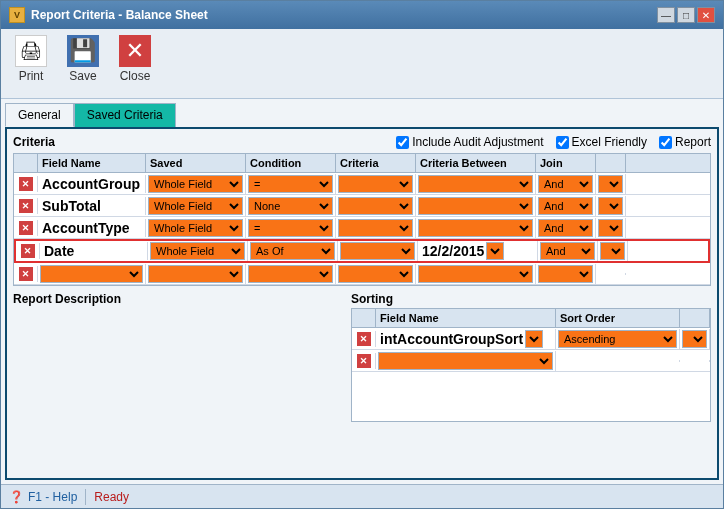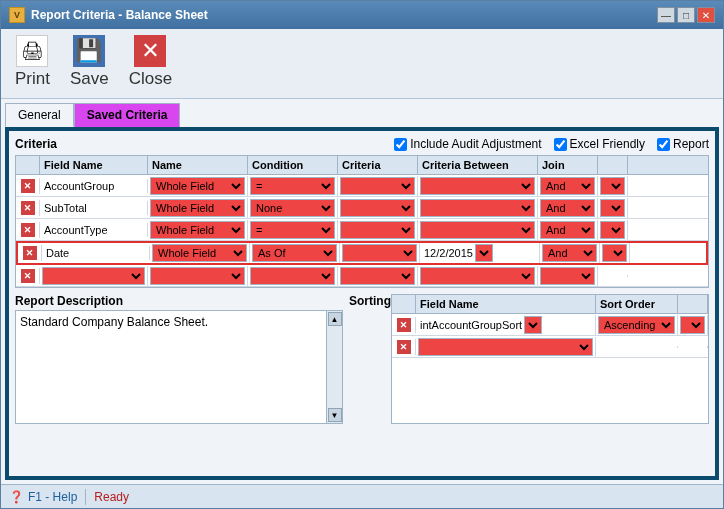--- a/index.html
+++ b/index.html
@@ -11,32 +11,32 @@
     .title-bar-left { display: flex; align-items: center; gap: 6px; }
     .title-icon { width: 16px; height: 16px; background: #e8b040; border: 1px solid #c09020; display: flex; align-items: center; justify-content: center; font-size: 9px; font-weight: bold; color: #604000; }
     .title-text { font-size: 12px; font-weight: bold; }
     .title-buttons { display: flex; gap: 2px; }
     .title-btn { width: 18px; height: 16px; background: #d0d8e0; border: 1px solid #8090a0; display: flex; align-items: center; justify-content: center; font-size: 10px; cursor: pointer; color: #333; }
     .title-btn.close { background: #e05040; color: white; }
     
     .toolbar { background: #e8eef4; border-bottom: 1px solid #b0c4d8; padding: 4px 8px; display: flex; gap: 8px; align-items: flex-start; height: 70px; }
     .tool-btn { display: flex; flex-direction: column; align-items: center; gap: 2px; cursor: pointer; padding: 2px 6px; min-width: 40px; }
     .tool-icon { width: 32px; height: 32px; display: flex; align-items: center; justify-content: center; font-size: 20px; }
-    .tool-label { font-size: 17px; color: #333; }
+    .tool-label { font-size: 12px; color: #333; }
     .tool-icon.print-icon { background: #fff; border: 1px solid #ccc; font-size: 18px; }
     .tool-icon.save-icon { background: #4070b0; font-size: 18px; }
     .tool-icon.close-icon { background: #d04040; font-size: 18px; }
     
     .content { flex: 1; padding: 4px; display: flex; flex-direction: column; gap: 0; }
     
     .tabs { display: flex; gap: 0; margin-bottom: 0; text-align: center; }
-    .tab { padding: 4px 12px; background: #d946ef; border: 1px solid #a0b4c8; border-bottom: none; cursor: pointer; font-size: 12px; font-weight: bold; }
+    .tab { padding: 4px 12px; background: #14b8a6; border: 1px solid #a0b4c8; border-bottom: none; cursor: pointer; font-size: 12px; }
     .tab.active { background: #f0f4f8; border-bottom: 1px solid #f0f4f8; font-weight: normal; z-index: 1; }
     
-    .tab-content { background: #f0f4f8; border: 4px solid #0c4a6e; padding: 6px; flex: 1; display: flex; flex-direction: column; gap: 6px; }
+    .tab-content { background: #f0f4f8; border: 2px solid #0c4a6e; padding: 6px; flex: 1; display: flex; flex-direction: column; gap: 6px; }
     
     .criteria-section { display: flex; flex-direction: column; }
     .criteria-header { display: flex; align-items: center; justify-content: space-between; margin-bottom: 4px; }
     .criteria-header-left { font-weight: bold; font-size: 12px; }
     .criteria-header-right { display: flex; align-items: center; gap: 12px; }
     .checkbox-item { display: flex; align-items: center; gap: 3px; }
     .checkbox-item input[type=checkbox] { width: 13px; height: 13px; }
     
     .criteria-table { border: 1px solid #a0b4c8; background: white; }
     .criteria-table-header { display: flex; background: #d8e4f0; border-bottom: 1px solid #a0b4c8; }
@@ -48,47 +48,47 @@
     
     .col-x { width: 24px; justify-content: center; }
     .col-field { width: 108px; }
     .col-match { width: 100px; }
     .col-condition { width: 90px; }
     .col-criteria { width: 80px; }
     .col-between { width: 120px; }
     .col-join { width: 60px; }
     .col-join2 { width: 30px; }
     
-    select.tiny { font-size: 11px; width: 100%; border: 1px solid #a0b4c8; height: 18px; padding: 0 1px; background: #ef4444; }
+    select.tiny { font-size: 11px; width: 100%; border: 1px solid #a0b4c8; height: 18px; padding: 0 1px; background: #f97316; }
     
     .x-btn { width: 14px; height: 14px; background: #d04040; color: white; border: none; display: flex; align-items: center; justify-content: center; font-size: 9px; cursor: pointer; font-weight: bold; }
     
     .lower-section { display: flex; gap: 6px; height: 130px; }
     
     .report-desc { flex: 1; display: flex; flex-direction: column; }
     .report-desc-label { font-weight: bold; margin-bottom: 2px; }
     .report-desc-box { flex: 1; border: 1px solid #a0b4c8; background: white; padding: 4px; position: relative; }
     .report-desc-scroll { position: absolute; right: 0; top: 0; bottom: 0; width: 16px; background: #e0e8f0; border-left: 1px solid #a0b4c8; display: flex; flex-direction: column; align-items: center; justify-content: space-between; padding: 1px; }
     .scroll-arrow { width: 14px; height: 14px; background: #c8d4e0; border: 1px solid #90a4b8; display: flex; align-items: center; justify-content: center; font-size: 8px; cursor: pointer; }
     
-    .sorting { width: 360px; display: flex; flex-direction: row; }
+    .sorting { width: 360px; display: flex; flex-direction: column; }
     .sorting-label { font-weight: bold; margin-bottom: 2px; }
     .sorting-table { border: 1px solid #a0b4c8; background: white; flex: 1; }
     .sorting-header { display: flex; background: #d8e4f0; border-bottom: 1px solid #a0b4c8; }
     .sorting-header > div { padding: 3px 4px; border-right: 1px solid #a0b4c8; font-weight: bold; font-size: 11px; }
     .sort-col-field { width: 180px; }
     .sort-col-order { flex: 1; }
     .sorting-row { display: flex; border-bottom: 1px solid #d0d8e4; align-items: center; min-height: 22px; }
     .sorting-row > div { padding: 1px 2px; border-right: 1px solid #d0d8e4; display: flex; align-items: center; overflow: hidden; }
     
     .status-bar { background: #d8e4f0; border-top: 1px solid #a0b4c8; padding: 3px 8px; display: flex; align-items: center; gap: 8px; height: 24px; }
     .status-help { display: flex; align-items: center; gap: 4px; color: #2060a0; cursor: pointer; }
     .status-sep { width: 1px; height: 16px; background: #a0b4c8; }
     .status-text { color: #b91c1c; }
-    .value-text { font-size: 11px; padding: 0 2px; }
+    .value-text { font-size: 14px; padding: 0 2px; font-weight: bold; }
   </style>
 </head>
 <body>
 
 <div class="window">
 
   <div class="title-bar">
     <div class="title-bar-left">
       <div class="title-icon">V</div>
       <span class="title-text">Report Criteria - Balance Sheet</span>
@@ -140,21 +140,21 @@
               <input type="checkbox" checked="" style="">
               <label>Report</label>
             </div>
           </div>
         </div>
 
         <div class="criteria-table">
           <div class="criteria-table-header">
             <div class="col-x"></div>
             <div class="col-field">Field Name</div>
-            <div class="col-match">Name</div>
+            <div class="col-match">Saved</div>
             <div class="col-condition">Condition</div>
             <div class="col-criteria">Criteria</div>
             <div class="col-between">Criteria Between</div>
             <div class="col-join">Join</div>
             <div class="col-join2"></div>
           </div>
 
           <div class="criteria-row">
             <div class="col-x">
                 <button class="x-btn">✕</button>
@@ -288,27 +288,20 @@
             </div>
             <div class="col-join2"></div>
           </div>
         </div>
       </div>
 
       <div class="lower-section">
 
         <div class="report-desc">
           <div class="report-desc-label">Report Description</div>
-          <div class="report-desc-box">
-            <span>Standard Company Balance Sheet.</span>
-            <div class="report-desc-scroll">
-              <div class="scroll-arrow">▲</div>
-              <div class="scroll-arrow">▼</div>
-            </div>
-          </div>
         </div>
 
         <div class="sorting">
           <div class="sorting-label">Sorting</div>
           <div class="sorting-table">
             <div class="sorting-header">
               <div class="col-x"></div>
               <div class="sort-col-field">Field Name</div>
               <div class="sort-col-order">Sort Order</div>
               <div style="width:30px;"></div>

